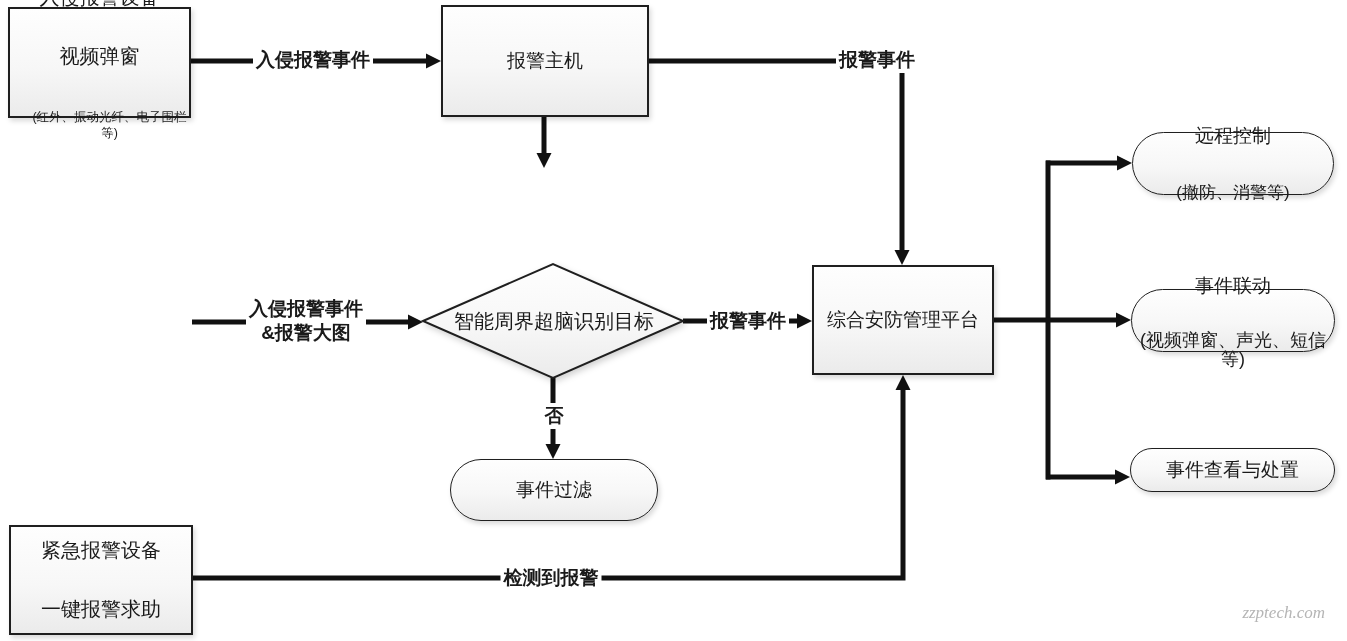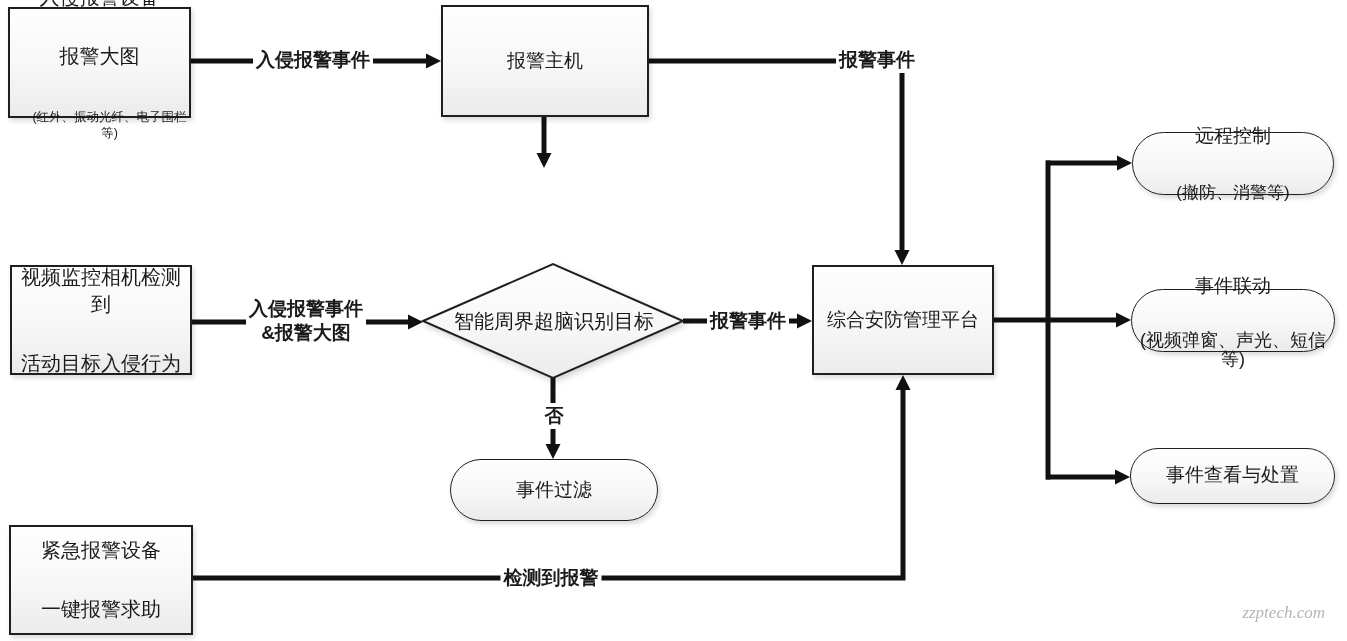--- a/index.html
+++ b/index.html
@@ -98,33 +98,29 @@
 
     <path d="M 1046 163 L 1118 163" stroke="#111" stroke-width="5" fill="none" marker-end="url(#arrow)"></path>
     <path d="M 1046 320 L 1117 320" stroke="#111" stroke-width="5" fill="none" marker-end="url(#arrow)"></path>
     <path d="M 1046 477 L 1116 477" stroke="#111" stroke-width="5" fill="none" marker-end="url(#arrow)"></path>
 
     <polygon class="shape-shadow" points="423,321 553,264 683,321 553,378" fill="url(#shapeFill)" stroke="#1f1f1f" stroke-width="2"></polygon>
   </svg>
 
   <div class="node" style="left:8px; top:7px; width:183px; height:111px;">
     <div class="t20">入侵报警设备</div>
-    <div class="t20">报警大图</div>
+    <div class="t20">视频弹窗</div>
     <div class="sub">(红外、振动光纤、电子围栏等)</div>
   </div>
 
   <div class="node" style="left:441px; top:5px; width:208px; height:112px;">
     <div class="t19">报警主机</div>
   </div>
 
 
-  <div class="node" style="left:10px; top:265px; width:182px; height:110px;">
-    <div class="t20">视频监控相机检测到</div>
-    <div class="t20">活动目标入侵行为</div>
-  </div>
 
   <div class="diamond-text" style="left:554px; top:321px;">智能周界超脑识别目标</div>
 
   <div class="node" style="left:812px; top:265px; width:182px; height:110px;">
     <div class="t19">综合安防管理平台</div>
   </div>
 
   <div class="node pill" style="left:450px; top:459px; width:208px; height:62px;">
     <div class="t19">事件过滤</div>
   </div>
@@ -137,21 +133,21 @@
   <div class="node pill" style="left:1132px; top:132px; width:202px; height:63px;">
     <div class="t19">远程控制</div>
     <div class="t17">(撤防、消警等)</div>
   </div>
 
   <div class="node pill" style="left:1131px; top:289px; width:204px; height:63px;">
     <div class="t19">事件联动</div>
     <div class="t13">(视频弹窗、声光、短信等)</div>
   </div>
 
-  <div class="node pill" style="left:1130px; top:448px; width:205px; height:56px;font-family:Liberation Mono, monospace;">
+  <div class="node pill" style="left:1130px; top:448px; width:205px; height:44px;">
     <div class="t19">事件查看与处置</div>
   </div>
 
   <div class="edge-label" style="left:313px; top:60px;">入侵报警事件</div>
 
   <div class="edge-label" style="left:877px; top:60px;">报警事件</div>
 
   <div class="edge-label" style="left:306px; top:321px;">
     <div>入侵报警事件</div>
     <div>&amp;报警大图</div>

